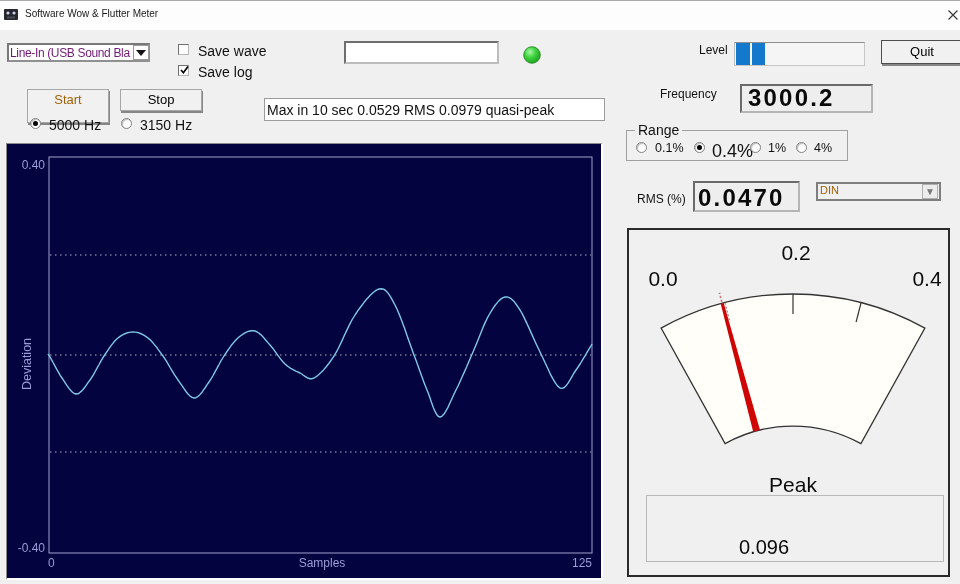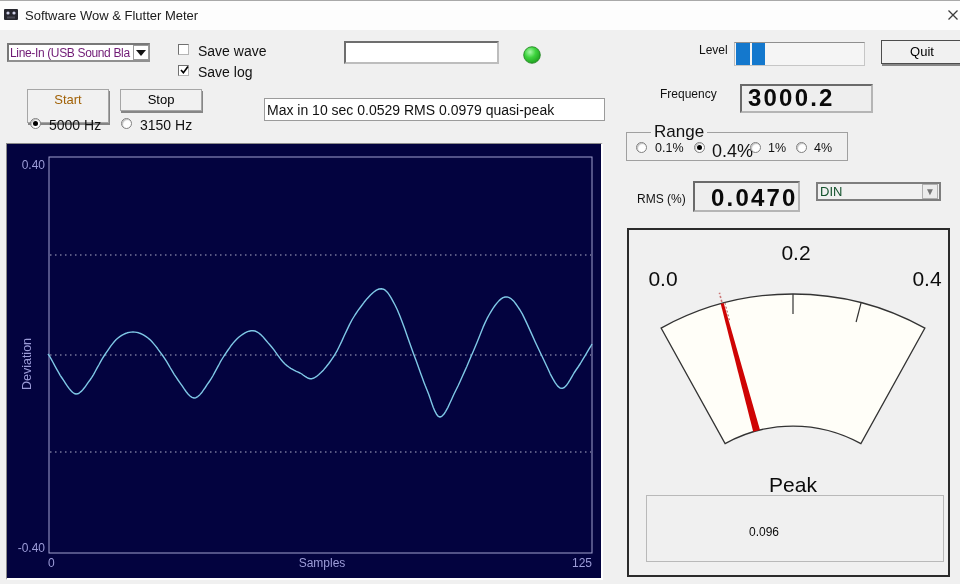--- a/index.html
+++ b/index.html
@@ -1,18 +1,18 @@
 <!DOCTYPE html>
 <html><head><meta charset="utf-8">
 <style>
 *{margin:0;padding:0;box-sizing:border-box}
 html,body{width:960px;height:584px;overflow:hidden;background:#f0f0f0;font-family:"Liberation Sans",sans-serif;position:relative}
 .abs{position:absolute}
 .titlebar{left:0;top:0;width:960px;height:30px;background:#fdfdfd;border-top:1px solid #a9a9a9}
-.title{left:25px;top:8px;font-size:13px;color:#1b1b1b}
+.title{left:25px;top:8px;font-size:10px;color:#1b1b1b}
 .combo{left:7px;top:43px;width:143px;height:19px;background:#fff;border:2px solid;border-color:#787878 #909090 #909090 #787878}
 .combotext{left:10px;top:46px;font-size:12px;color:#701a75;white-space:nowrap}
 .cb{width:11px;height:11px;background:#fff;border:1px solid;border-color:#707070 #b5b5b5 #b5b5b5 #707070}
 .label{font-size:14px;color:#111;white-space:nowrap}
 .field{background:#fff;border:2px solid;border-color:#6e6e6e #bdbdbd #bdbdbd #6e6e6e}
 .btn{background:#f1f1f1;border:1px solid #a6a6a6;box-shadow:1px 2px 0 #868686;font-size:13px;text-align:center}
 .radio{width:11px;height:11px;border-radius:50%;background:#fff;border:1px solid #808080;box-shadow:inset 1px 1px 1px rgba(0,0,0,.25)}
 .rdot{width:5px;height:5px;border-radius:50%;background:#000}
 .disp{background:#eee;border:2px solid;border-color:#6a6a6a #b5b5b5 #b5b5b5 #6a6a6a;font-weight:bold;letter-spacing:2.2px;color:#0a0a0a}
 </style></head>
@@ -69,37 +69,37 @@
 <div class="abs radio" style="left:121px;top:118px"></div>
 <div class="abs label" style="left:140px;top:117px">3150 Hz</div>
 
 <div class="abs" style="left:264px;top:98px;width:341px;height:23px;background:#fff;border:1px solid #9b9b9b"></div>
 <div class="abs label" style="left:267px;top:102px">Max in 10 sec 0.0529 RMS 0.0979 quasi-peak</div>
 
 <div class="abs label" style="left:660px;top:87px;font-size:12px">Frequency</div>
 <div class="abs disp" style="left:740px;top:84px;width:133px;height:29px;font-size:24px;line-height:24px;padding-left:6px">3000.2</div>
 
 <fieldset class="abs" style="left:626px;top:122px;width:222px;height:39px;border:1px solid #a0a0a0;padding:0">
-<legend style="margin-left:24px;padding:0 3px;font-size:17px;color:#111">Range</legend>
+<legend style="margin-left:8px;padding:0 3px;font-size:14px;color:#111">Range</legend>
   </fieldset>
 <div class="abs radio" style="left:636px;top:142px"></div>
 <div class="abs label" style="left:655px;top:141px;font-size:12.5px">0.1%</div>
 <div class="abs radio" style="left:694px;top:142px"></div>
 <div class="abs rdot" style="left:697px;top:145px"></div>
 <div class="abs label" style="left:712px;top:141px;font-size:18px">0.4%</div>
 <div class="abs radio" style="left:750px;top:142px"></div>
 <div class="abs label" style="left:768px;top:141px;font-size:12.5px">1%</div>
 <div class="abs radio" style="left:796px;top:142px"></div>
 <div class="abs label" style="left:814px;top:141px;font-size:12.5px">4%</div>
 
 <div class="abs label" style="left:637px;top:192px;font-size:12px">RMS (%)</div>
-<div class="abs disp" style="left:693px;top:181px;width:107px;height:31px;font-size:24px;line-height:29px;padding-left:16px">0.0470</div>
+<div class="abs disp" style="left:693px;top:181px;width:107px;height:31px;font-size:24px;line-height:29px;padding-left:3px">0.0470</div>
 
 <div class="abs" style="left:816px;top:182px;width:125px;height:19px;background:#f0f0f0;border:2px solid #7e7e7e"></div>
-<div class="abs" style="left:820px;top:184px;font-size:13px;color:#14532d">DIN</div>
+<div class="abs" style="left:820px;top:184px;font-size:11px;color:#a16207">DIN</div>
 <div class="abs" style="left:922px;top:184px;width:16px;height:15px;background:#ececec;border:1px solid #b0b0b0;text-align:center;line-height:13px;font-size:10px;color:#777">▼</div>
 
 <div class="abs" style="left:6px;top:143px;width:597px;height:437px;border-top:1px solid #8a8a8a;border-left:1px solid #8a8a8a;border-right:2px solid #fff;border-bottom:2px solid #fff;background:#03033f"></div>
 <svg class="abs" style="left:7px;top:144px" width="594" height="434" viewBox="0 0 594 434">
 <rect x="0" y="0" width="594" height="434" fill="#03033f"></rect>
 <rect x="42" y="13" width="543" height="396" fill="none" stroke="#a2a2cf" stroke-width="1"></rect>
 <line x1="43" y1="111" x2="584" y2="111" stroke="#b0b0c8" stroke-width="1" stroke-dasharray="1.5 3.5"></line>
 <line x1="43" y1="211" x2="584" y2="211" stroke="#b0b0c8" stroke-width="1" stroke-dasharray="1.5 3.5"></line>
 <line x1="43" y1="308" x2="584" y2="308" stroke="#b0b0c8" stroke-width="1" stroke-dasharray="1.5 3.5"></line>
 <polyline points="41.0,210.0 42.5,212.2 44.1,214.9 45.8,218.0 47.6,221.4 49.5,224.8 51.4,228.1 53.2,231.3 55.0,234.0 56.8,236.6 58.5,239.3 60.2,241.9 62.0,244.4 63.8,246.5 65.5,248.3 67.2,249.5 69.0,250.0 70.8,249.8 72.5,248.8 74.2,247.4 76.0,245.5 77.8,243.3 79.5,240.9 81.2,238.4 83.0,236.0 84.8,233.4 86.5,230.6 88.2,227.5 90.0,224.2 91.8,221.0 93.5,217.8 95.2,214.8 97.0,212.0 98.7,209.4 100.5,206.8 102.2,204.3 103.9,201.9 105.7,199.6 107.4,197.5 109.2,195.6 111.0,194.0 112.8,192.6 114.7,191.4 116.6,190.3 118.4,189.5 120.3,188.8 122.2,188.4 124.1,188.1 126.0,188.0 127.9,188.1 129.8,188.4 131.6,188.8 133.5,189.5 135.4,190.3 137.2,191.4 139.1,192.6 141.0,194.0 142.9,195.6 144.8,197.5 146.6,199.6 148.5,201.9 150.4,204.3 152.2,206.8 154.1,209.4 156.0,212.0 157.9,214.8 159.7,217.7 161.6,220.8 163.4,224.0 165.3,227.2 167.2,230.3 169.1,233.2 171.0,236.0 173.0,238.8 175.0,241.7 177.0,244.7 179.0,247.5 181.0,250.0 183.0,252.0 185.0,253.4 187.0,254.0 188.9,253.7 190.8,252.6 192.7,250.9 194.6,248.8 196.4,246.2 198.3,243.5 200.1,240.7 202.0,238.0 203.9,235.2 205.8,232.0 207.6,228.7 209.5,225.2 211.4,221.7 213.2,218.2 215.1,215.0 217.0,212.0 218.9,209.2 220.7,206.5 222.6,203.8 224.4,201.2 226.3,198.9 228.2,196.7 230.1,194.7 232.0,193.0 234.0,191.5 236.0,190.1 238.0,188.9 240.0,187.9 242.0,187.2 244.0,186.8 246.0,186.7 248.0,187.0 249.9,187.8 251.8,189.0 253.7,190.6 255.6,192.4 257.4,194.5 259.3,196.7 261.1,198.9 263.0,201.0 264.9,203.2 266.8,205.6 268.6,208.2 270.5,210.8 272.4,213.4 274.2,215.8 276.1,218.1 278.0,220.0 279.9,221.6 281.8,223.0 283.7,224.3 285.6,225.4 287.4,226.4 289.3,227.3 291.2,228.1 293.0,229.0 294.8,230.0 296.4,231.2 298.1,232.4 299.7,233.4 301.4,234.3 303.1,234.7 305.0,234.7 307.0,234.0 309.2,232.7 311.6,230.8 314.0,228.6 316.6,225.9 319.2,222.8 321.8,219.5 324.4,215.8 327.0,212.0 329.6,207.7 332.1,202.7 334.7,197.4 337.2,191.8 339.9,186.1 342.5,180.6 345.2,175.5 348.0,171.0 350.9,166.7 354.0,162.5 357.1,158.3 360.3,154.4 363.5,151.0 366.5,148.2 369.4,146.1 372.0,145.0 374.4,144.8 376.5,145.2 378.5,146.4 380.3,148.2 382.1,150.7 384.0,153.6 385.9,157.1 388.0,161.0 390.3,165.7 392.7,171.5 395.2,177.9 397.7,184.8 400.2,191.9 402.6,198.8 404.9,205.2 407.0,211.0 408.9,216.1 410.7,221.0 412.3,225.6 413.9,229.9 415.4,234.1 416.9,238.2 418.4,242.1 420.0,246.0 421.6,250.1 423.2,254.6 424.7,259.1 426.3,263.4 427.9,267.2 429.5,270.2 431.2,272.3 433.0,273.0 434.8,272.3 436.8,270.3 438.7,267.3 440.8,263.6 442.8,259.3 444.9,254.8 446.9,250.3 449.0,246.0 451.1,241.8 453.2,237.2 455.3,232.5 457.5,227.6 459.7,222.7 461.8,217.7 463.9,212.8 466.0,208.0 468.0,203.2 470.1,198.2 472.1,193.2 474.1,188.2 476.0,183.4 478.0,178.9 480.0,174.7 482.0,171.0 484.0,167.6 486.0,164.4 488.0,161.5 490.1,158.9 492.1,156.6 494.1,154.9 496.0,153.6 498.0,153.0 499.9,152.9 501.7,153.4 503.5,154.3 505.2,155.8 507.1,157.6 508.9,160.0 510.9,162.8 513.0,166.0 515.3,169.9 517.6,174.6 520.1,179.9 522.7,185.6 525.3,191.4 527.9,197.2 530.5,202.8 533.0,208.0 535.5,213.2 538.1,218.7 540.7,224.3 543.2,229.8 545.8,234.7 548.3,238.9 550.7,242.1 553.0,244.0 555.2,244.4 557.3,243.5 559.3,241.6 561.2,238.9 563.2,235.7 565.1,232.3 567.0,229.0 569.0,226.0 571.1,223.0 573.4,219.5 575.7,215.7 578.0,211.9 580.2,208.2 582.1,204.9 583.8,202.1 585,200" fill="none" stroke="#7fc8e6" stroke-width="1.4" stroke-linejoin="round"></polyline>
@@ -118,13 +118,13 @@
 <line x1="234.1" y1="74.7" x2="229.1" y2="94.0" stroke="#333" stroke-width="1.2"></line>
 <line x1="97.9" y1="74.7" x2="102.9" y2="94.0" stroke="#aa5555" stroke-width="1" stroke-dasharray="2 2"></line>
 <path d="M 133.0 201.9 L 126.2 203.7 L 93.7 75.8 L 96.7 75.0 Z" fill="#cf0404"></path>
 <line x1="94.8" y1="73.9" x2="92.4" y2="64.8" stroke="#cc7777" stroke-width="1.6" stroke-dasharray="2.2 1.8"></line>
 <text x="36" y="58" font-size="21" fill="#0c0c0c" text-anchor="middle">0.0</text>
 <text x="169" y="32" font-size="21" fill="#0c0c0c" text-anchor="middle">0.2</text>
 <text x="300" y="58" font-size="21" fill="#0c0c0c" text-anchor="middle">0.4</text>
 </svg>
 <div class="abs" style="left:629px;top:473px;width:328px;font-size:21px;color:#0b0b0b;text-align:center">Peak</div>
 <div class="abs" style="left:646px;top:495px;width:298px;height:67px;background:#f0f0f0;border:1px solid #b9b9b9"></div>
-<div class="abs" style="left:646px;top:525px;width:236px;font-size:12px;color:#0b0b0b;text-align:center">0.096</div>
+<div class="abs" style="left:646px;top:536px;width:236px;font-size:20px;color:#0b0b0b;text-align:center">0.096</div>
 
 </body></html>

